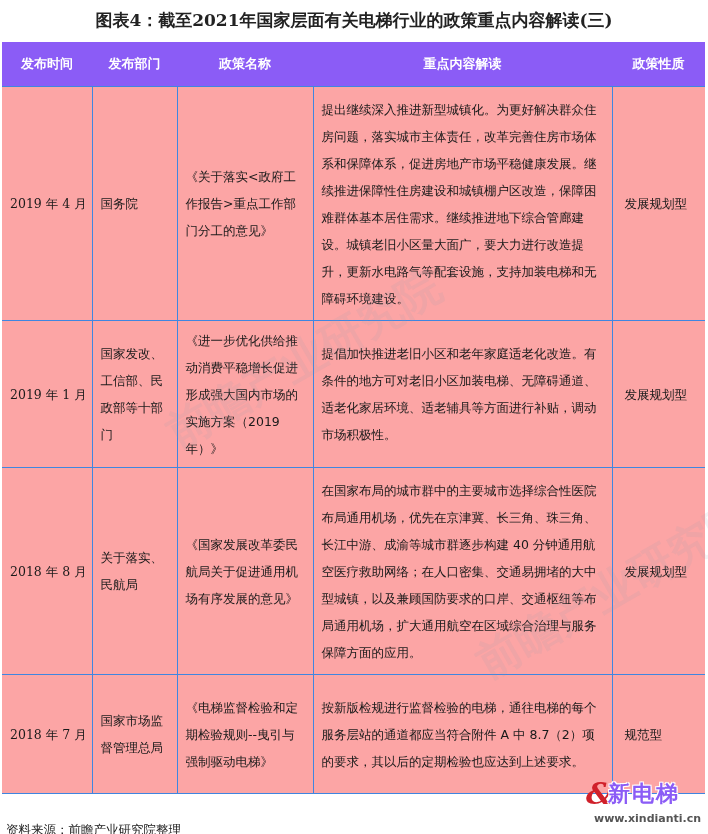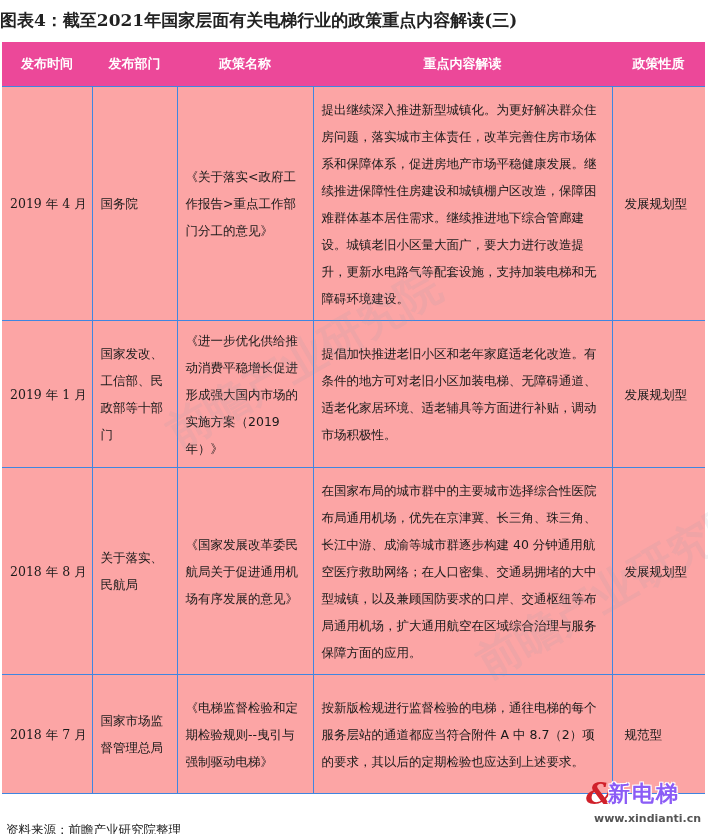--- a/index.html
+++ b/index.html
@@ -2,30 +2,30 @@
 <html><head>
 <meta charset="utf-8">
 <style>
   html, body { margin: 0; padding: 0; }
   body {
     width: 708px; height: 834px; background: #ffffff; position: relative; overflow: hidden;
     font-family: "DejaVu Sans", "Liberation Sans", sans-serif; color: #1a1a1a;
   }
   .title {
     position: absolute; left: 0; top: 0; width: 708px; height: 56px;
-    text-align: left; line-height: 40px; font-size: 17px; font-weight: bold;
+    text-align: center; line-height: 40px; font-size: 17px; font-weight: bold;
     font-family: "DejaVu Serif", "Liberation Serif", serif; color: #222;
     letter-spacing: 0px;
   }
   .table {
     position: absolute; left: 2px; top: 42px; width: 703px;
     border-collapse: collapse; table-layout: fixed;
   }
   .table th {
-    background: #ec4899; color: #ffffff; font-weight: bold; font-size: 13px;
+    background: #8b5cf6; color: #ffffff; font-weight: bold; font-size: 13px;
     height: 44px; padding: 0; text-align: center; border: none;
   }
   .table td {
     background: #fca5a5; border: 1px solid #3f86e0; font-size: 12.5px;
     padding: 0 8px; vertical-align: middle; line-height: 27px;
   }
   .table tr td:first-child { border-left: none; }
   .table tr td:last-child { border-right: none; padding-left: 12px; }
   .c-date { font-family: "DejaVu Serif", "Liberation Serif", serif; white-space: nowrap; margin-left: 18px; }
   .c-name, .c-content { text-align: left; }

